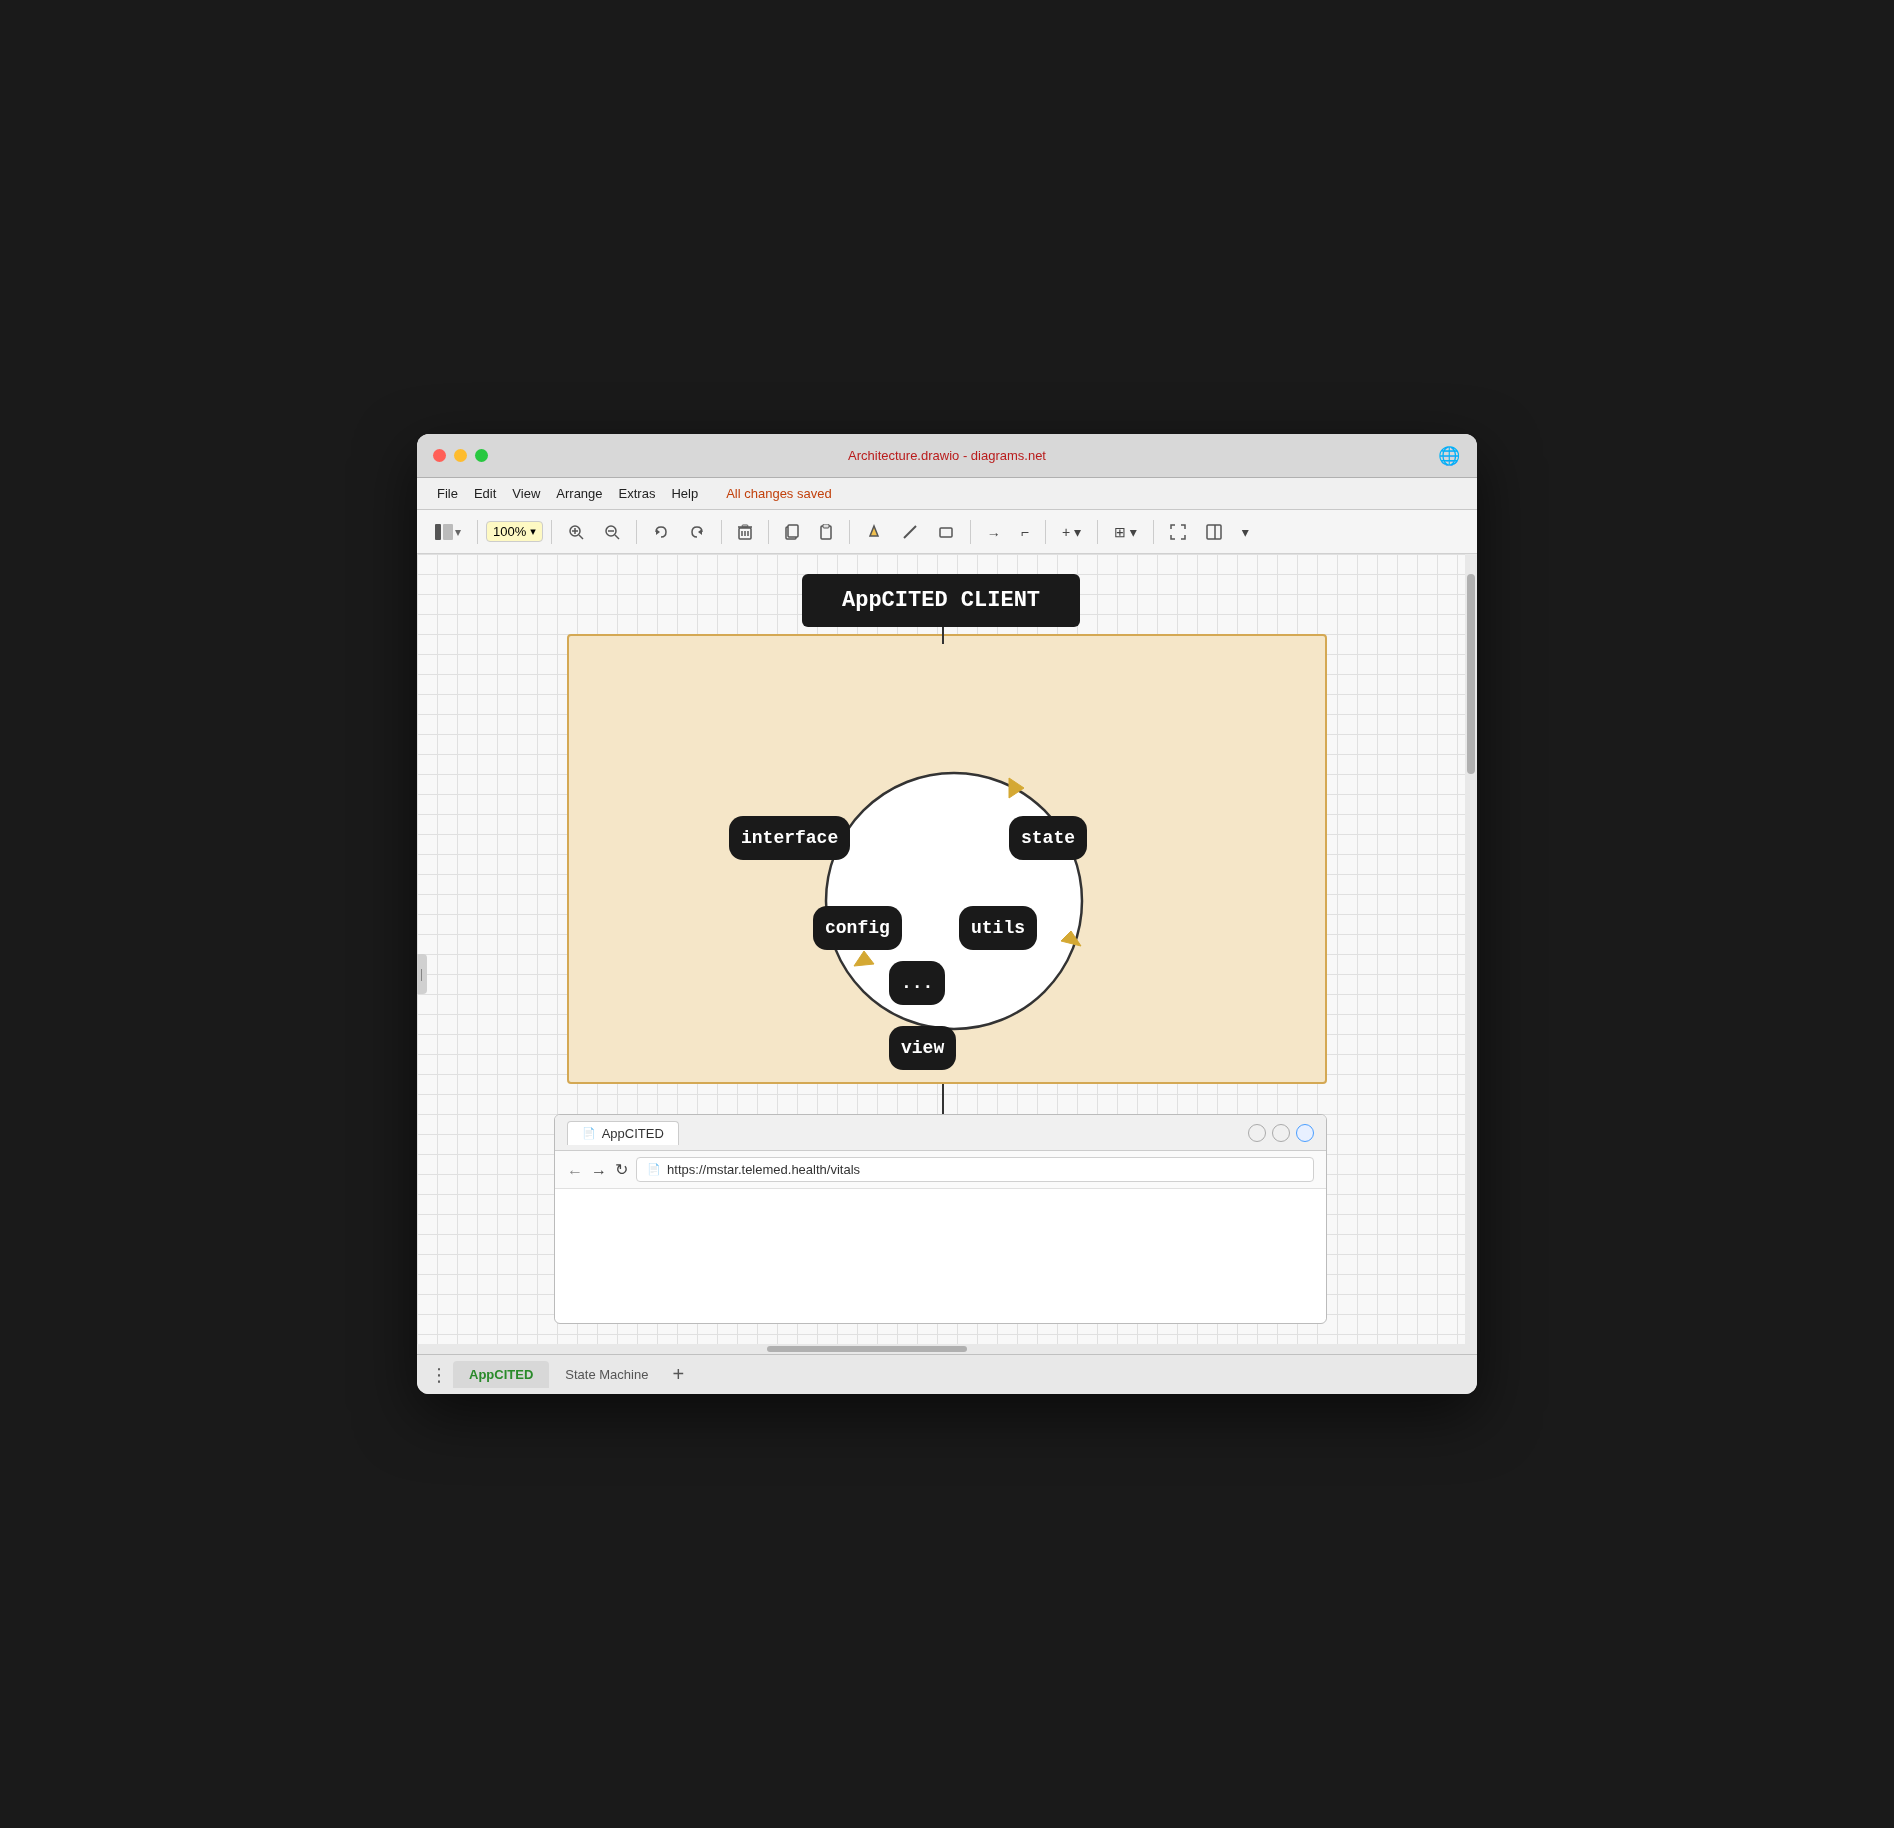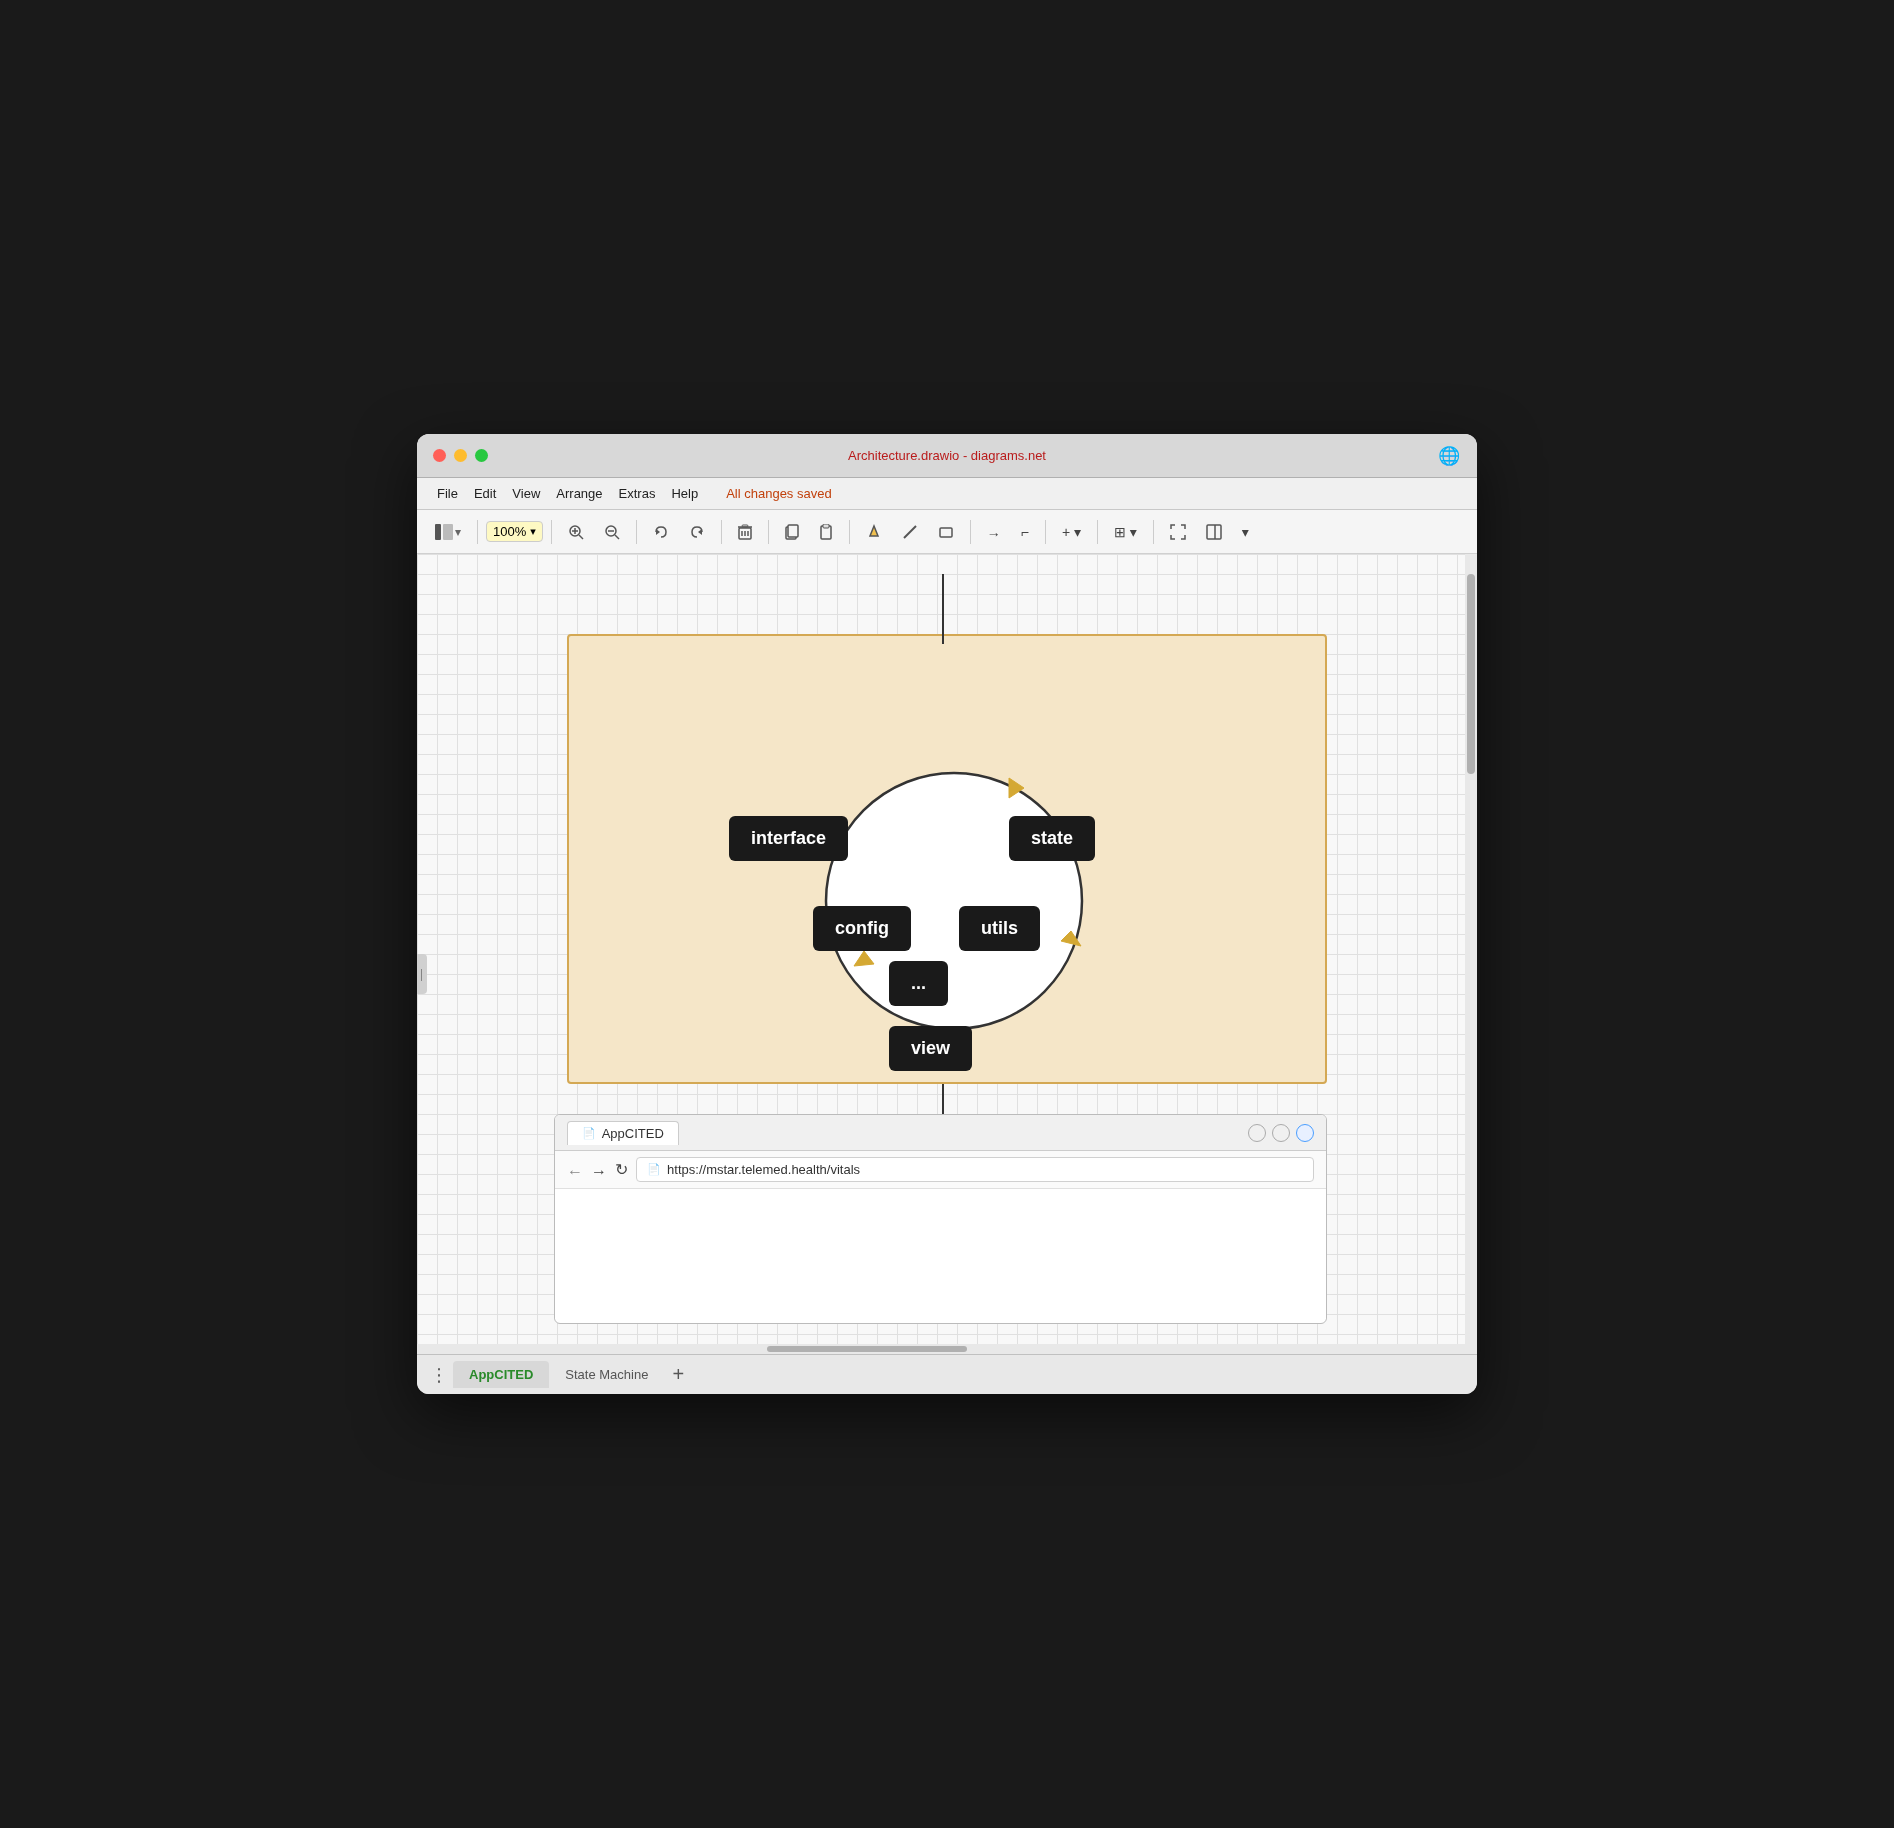--- a/index.html
+++ b/index.html
@@ -171,25 +171,25 @@
       background: #f5e6c8;
       border: 2px solid #d4a853;
       border-radius: 4px;
     }
 
     
     .node-box {
       position: absolute;
       background: #1a1a1a;
       color: #fff;
-      font-family: Liberation Sans, sans-serif;
+      font-family: Liberation Mono, monospace;
       font-size: 18px;
       font-weight: bold;
-      padding: 12px 22px;
-      border-radius: 6px;
+      padding: 12px 12px;
+      border-radius: 14px;
       z-index: 20;
       white-space: nowrap;
     }
 
     .node-interface {
       top: 180px;
       left: 160px;
     }
     .node-state {
       top: 180px;
@@ -562,20 +562,21 @@
   <div class="canvas-area" style="position:relative; flex:1; overflow:hidden;">
 
     <div class="sidebar-handle">
       <span style="font-size:10px;color:#666;">│</span>
     </div>
 
     <div class="diagram-content">
 
       <div class="vline-top"></div>
 
+      <div class="client-label">AppCITED CLIENT</div>
 
       <div class="beige-container">
 
         <div class="node-box node-interface">interface</div>
 
         <div class="node-box node-state">state</div>
 
         <div class="node-box node-config">config</div>
 
         <div class="node-box node-utils">utils</div>

